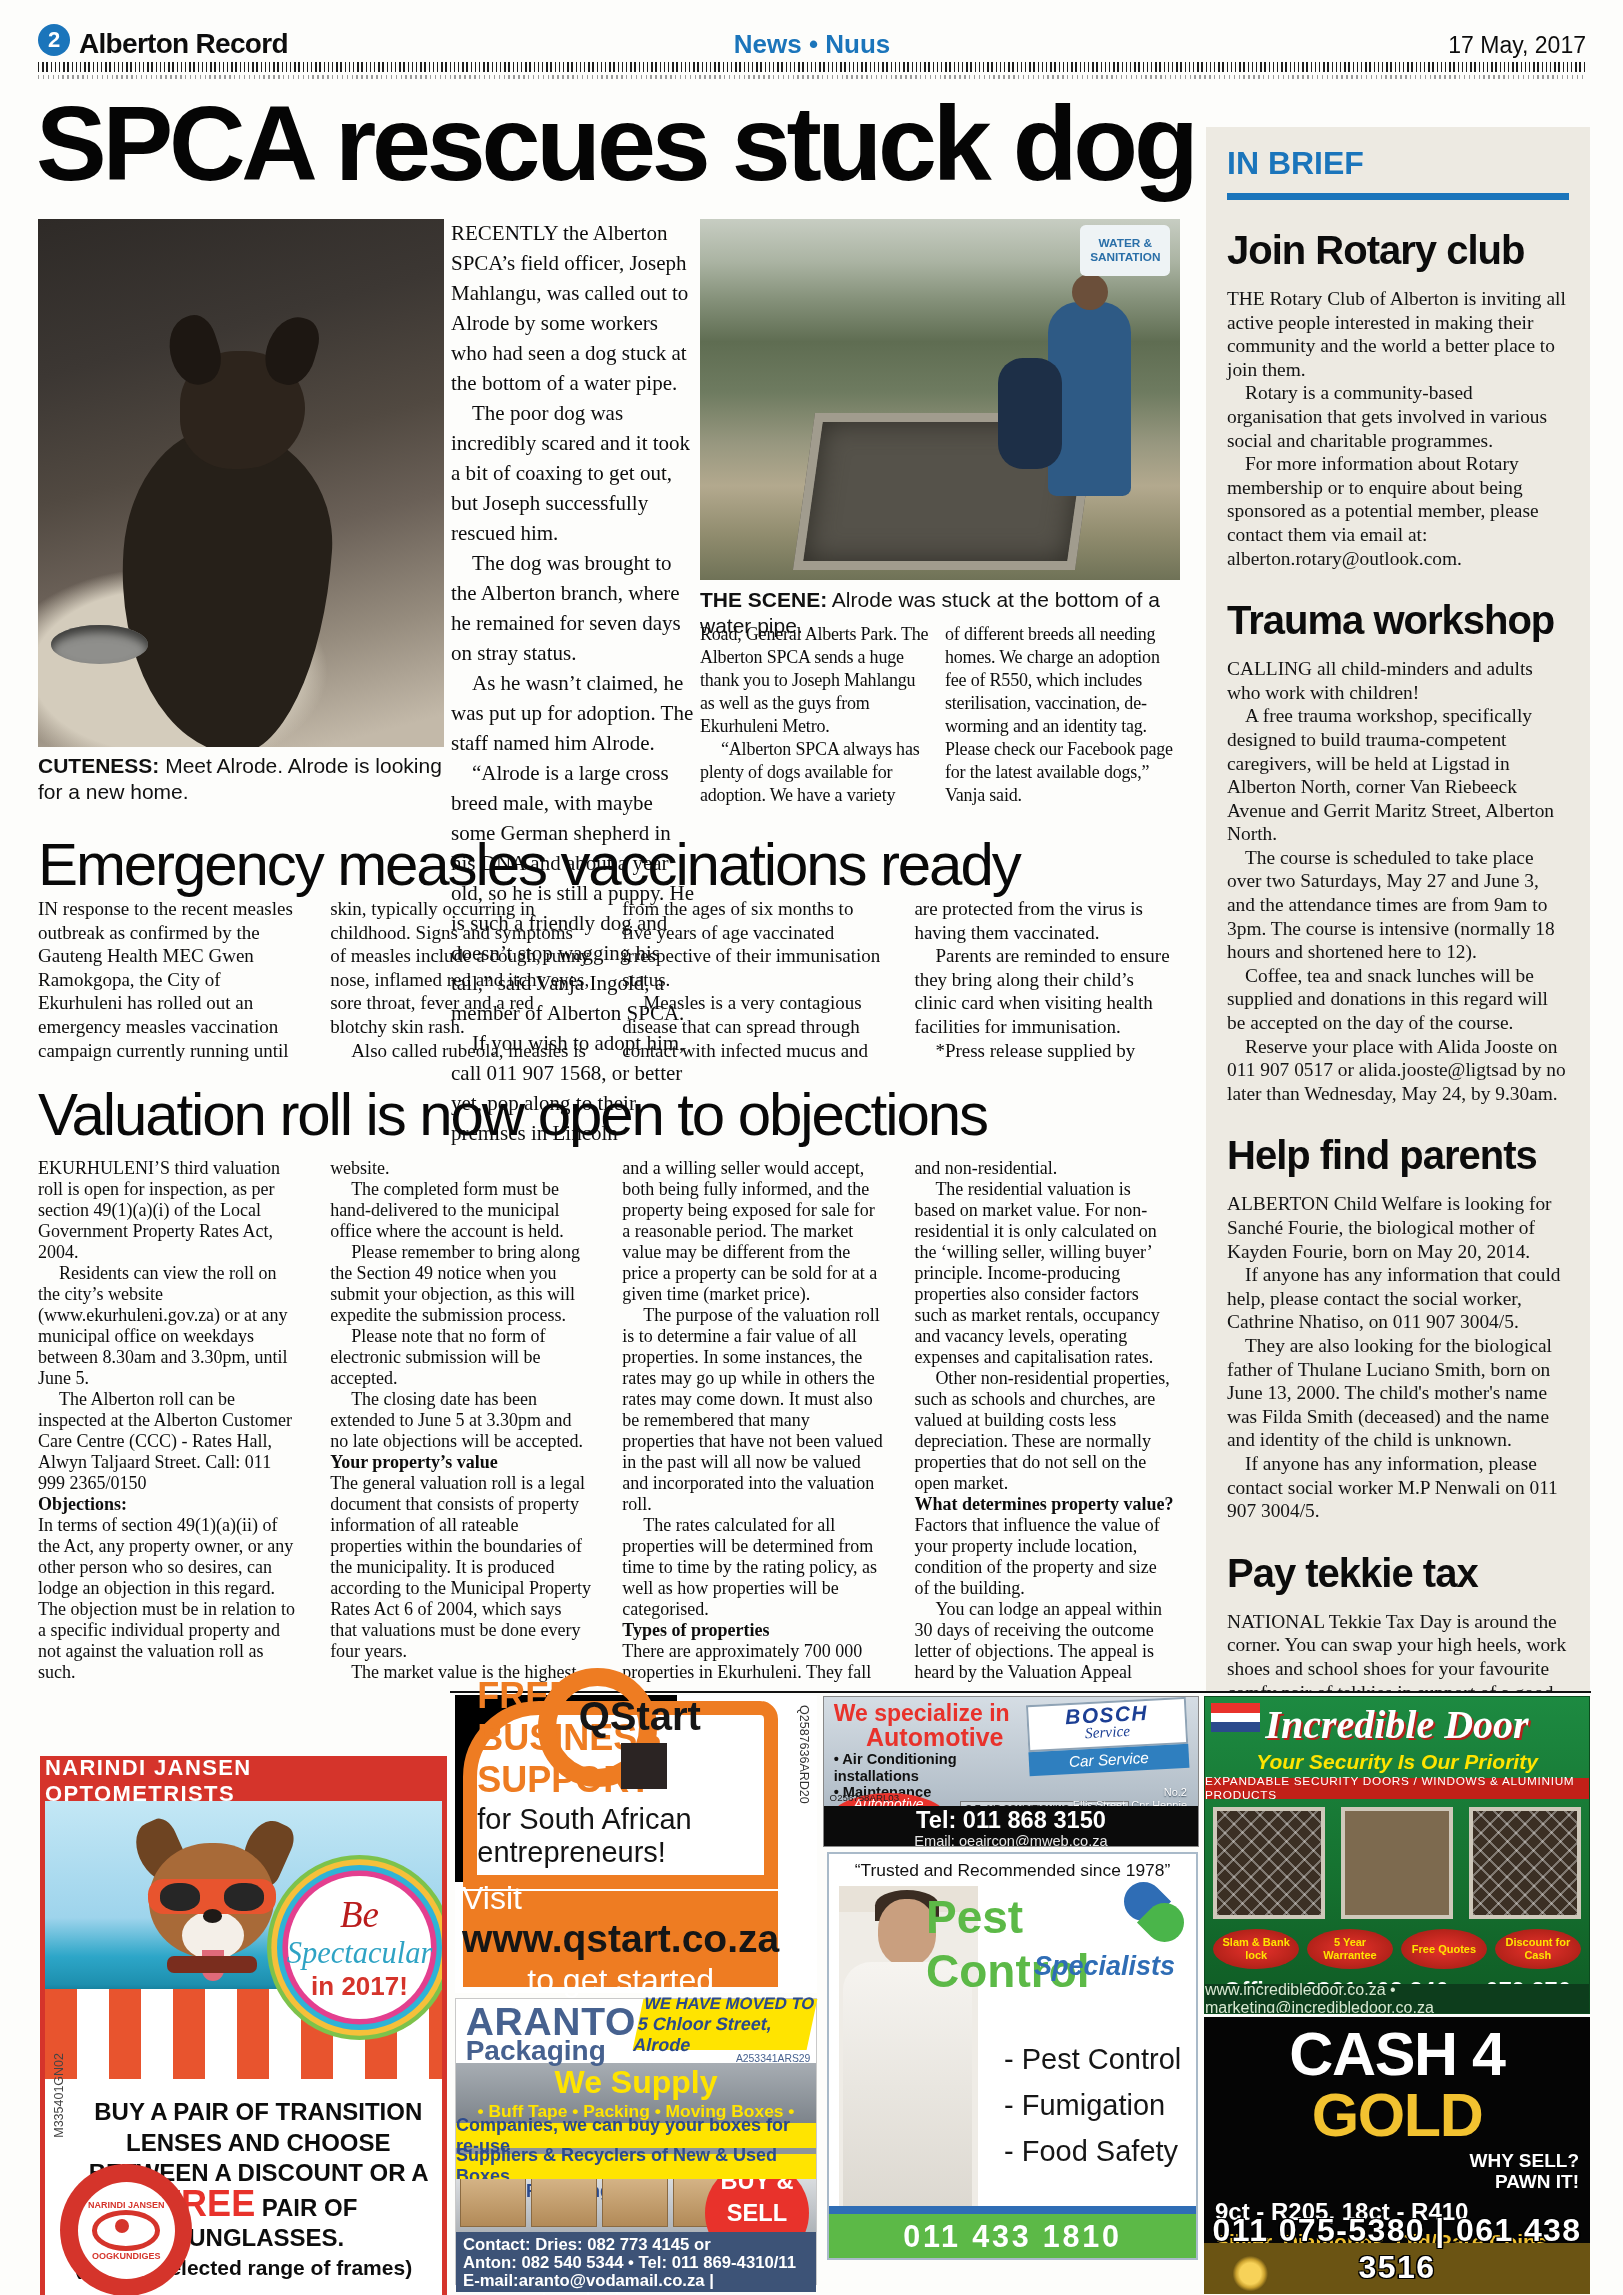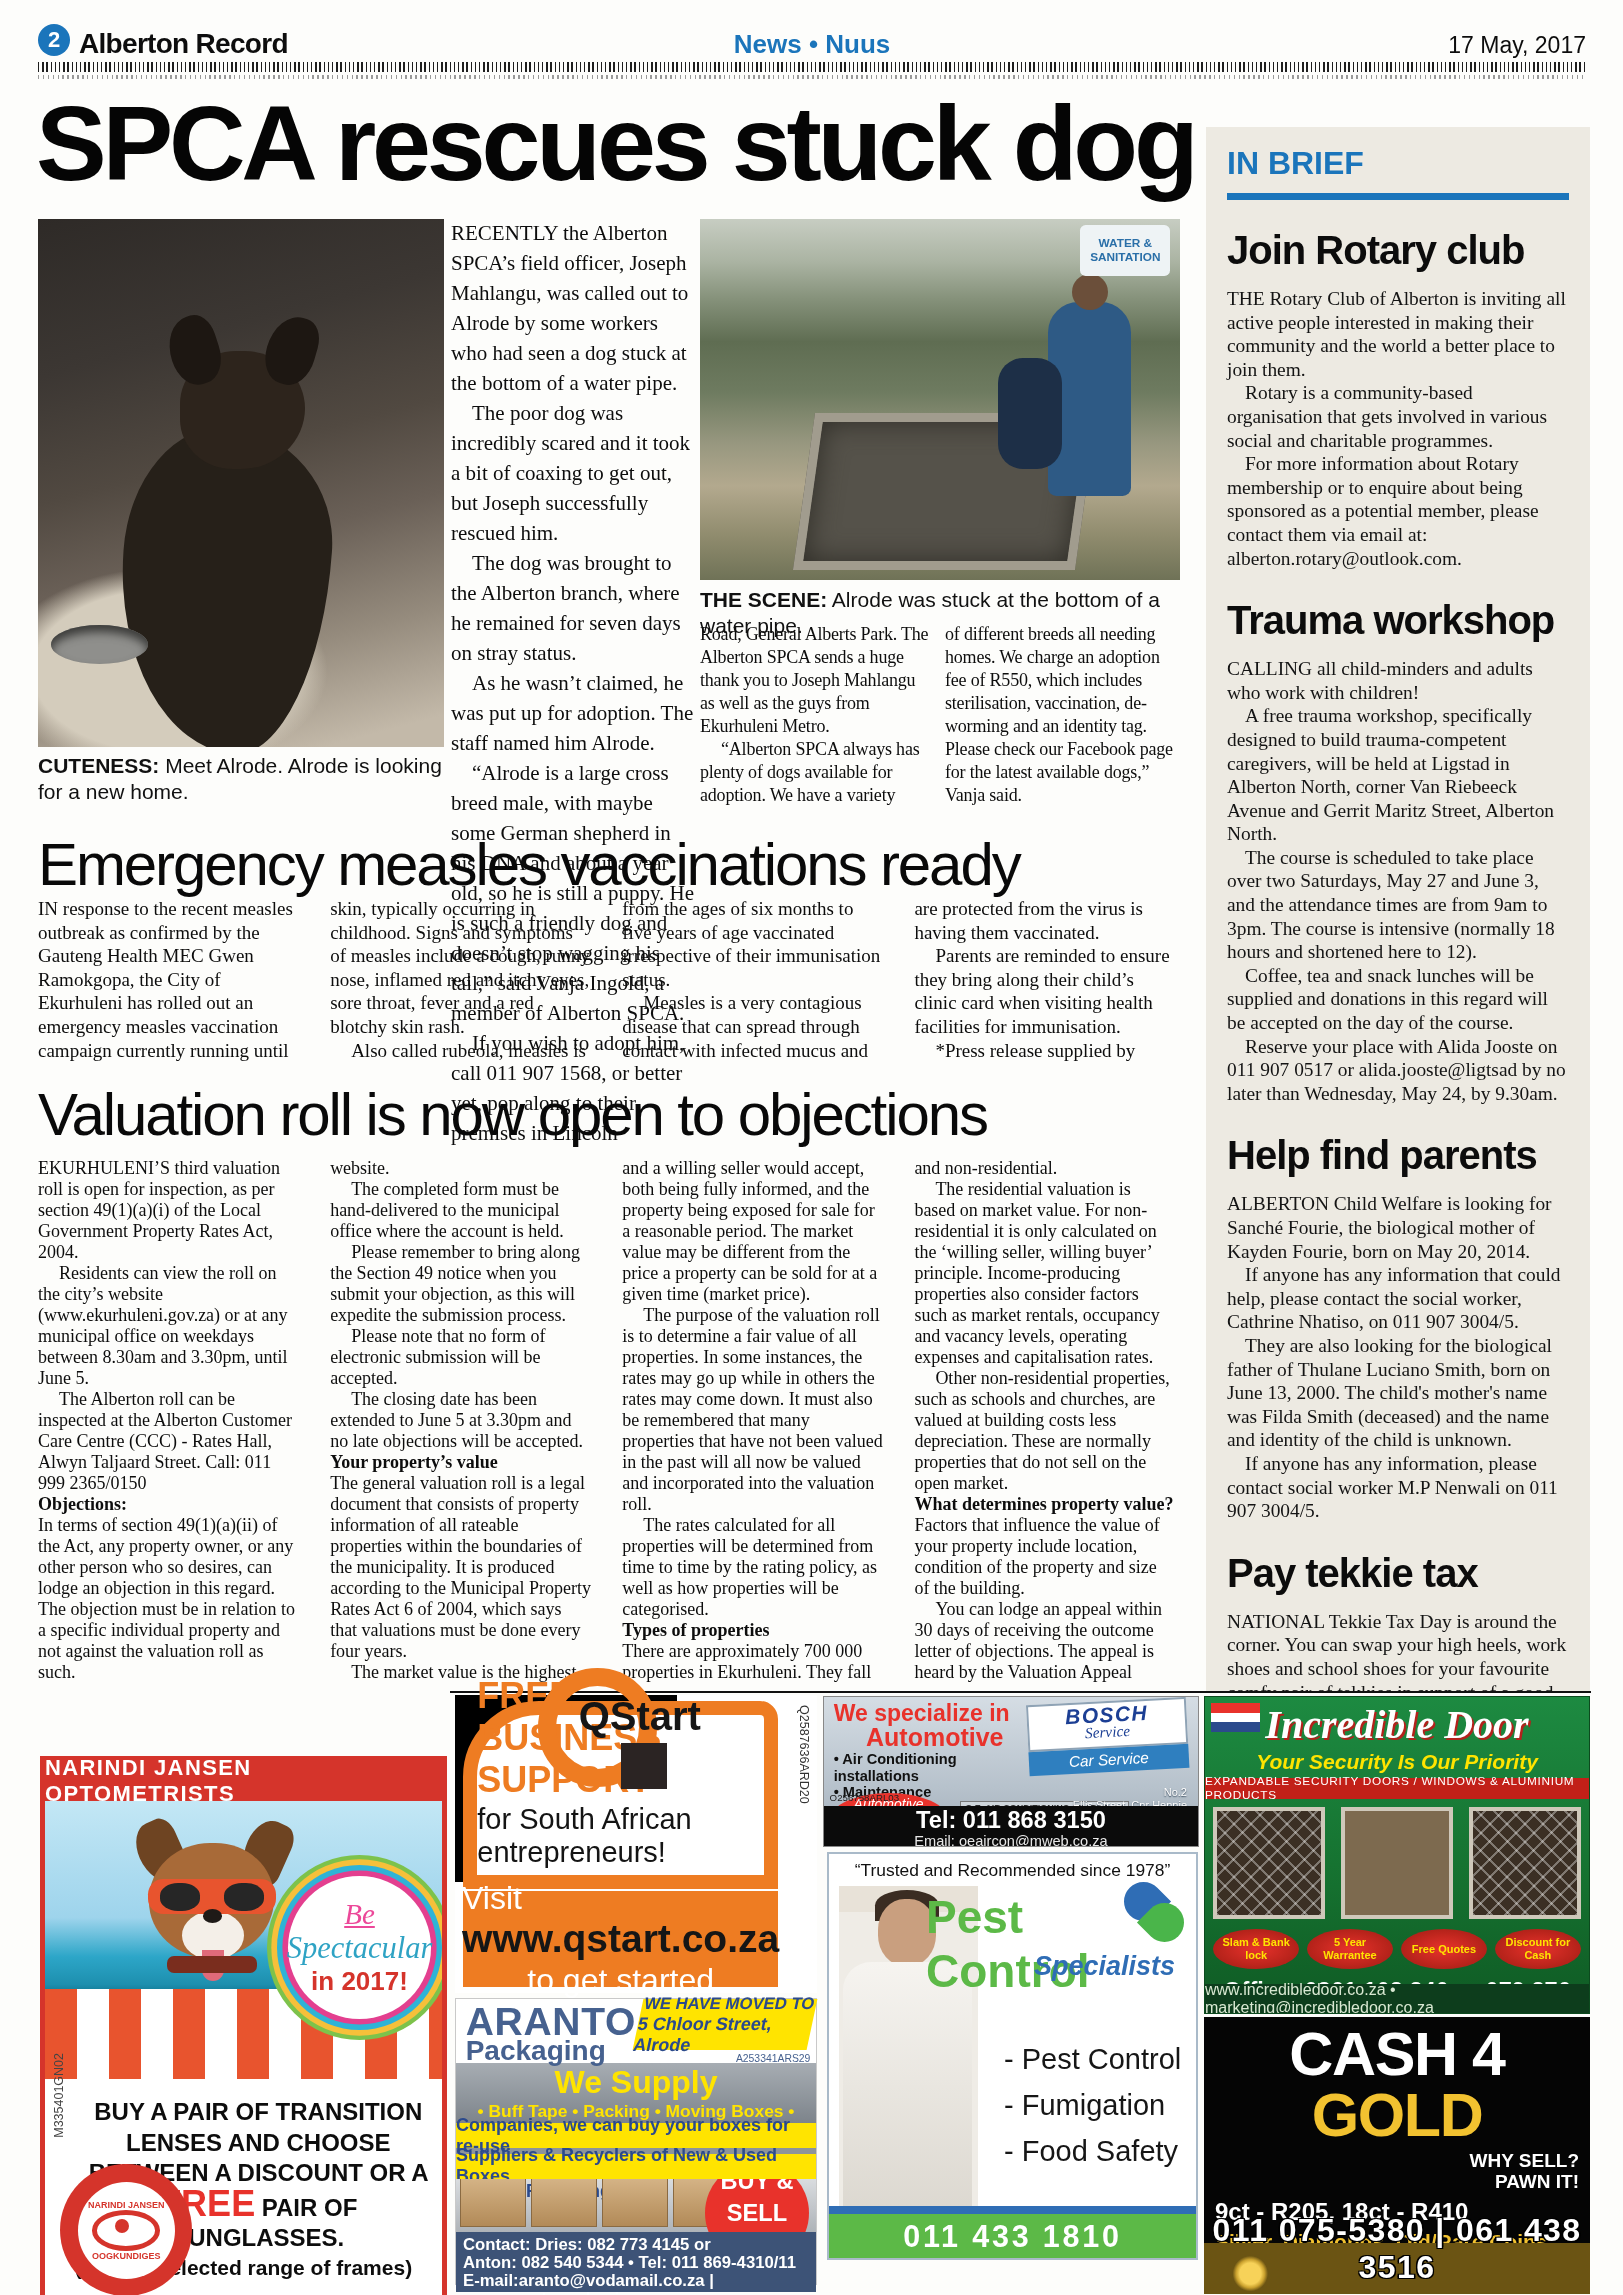--- a/index.html
+++ b/index.html
@@ -95,21 +95,21 @@
   .lens{width:40px;height:28px;background:#262626;border-radius:45%;}
   .dog-muzzle{position:absolute;left:137px;top:110px;width:62px;height:49px;background:#f4efe8;
     border-radius:50%;}
   .dog-nose{position:absolute;left:158px;top:108px;width:19.4px;height:14px;background:#1e1a17;border-radius:50%;}
   .dog-tongue{position:absolute;left:157px;top:149px;width:22px;height:30.5px;background:#e06a7a;
     border-radius:0 0 12.5px 12.5px;}
   .dog-collar{position:absolute;left:122px;top:155px;width:90px;height:16.7px;background:#7a2d1e;border-radius:7px;}
   #opt-badge{position:absolute;right:11px;top:75px;width:143px;height:143px;border-radius:50%;background:#fff;
     box-shadow:0 0 0 5.6px #e33f8f,0 0 0 11px #2fb3d6,0 0 0 16.7px #f6c03a,0 0 0 21px #7dc24b;
     display:flex;flex-direction:column;align-items:center;justify-content:center;text-align:center;}
-  #opt-badge .b1{color:#ec4899;font-family:"Liberation Serif",serif;font-style:italic;font-size:29px;text-decoration:underline;}
+  #opt-badge .b1{color:#b91c1c;font-family:"Liberation Serif",serif;font-style:italic;font-size:37px;}
   #opt-badge .b2{color:#2fa3c4;font-family:"Liberation Serif",serif;font-style:italic;font-size:30.5px;}
   #opt-badge .b3{color:#d5342b;font-weight:bold;font-size:26px;}
   #opt-offer{padding:18px 12.5px 0 42px;text-align:center;font-weight:bold;font-size:24px;line-height:30.5px;}
   #opt-offer .free{color:#e8322b;font-size:36px;}
   #opt-note{text-align:center;font-weight:bold;font-size:21px;margin-top:2.8px;}
   #opt-tag{margin-top:12.5px;text-align:right;padding-right:16.7px;font-size:30.5px;line-height:35px;color:#222;}
   #opt-logo{position:absolute;left:15.3px;bottom:16.7px;width:132px;height:132px;border-radius:50%;background:#d5342b;
     display:flex;align-items:center;justify-content:center;}
   #opt-logo .inner{width:97px;height:97px;border-radius:50%;background:#fff;position:relative;
     display:flex;align-items:center;justify-content:center;flex-direction:column;}

